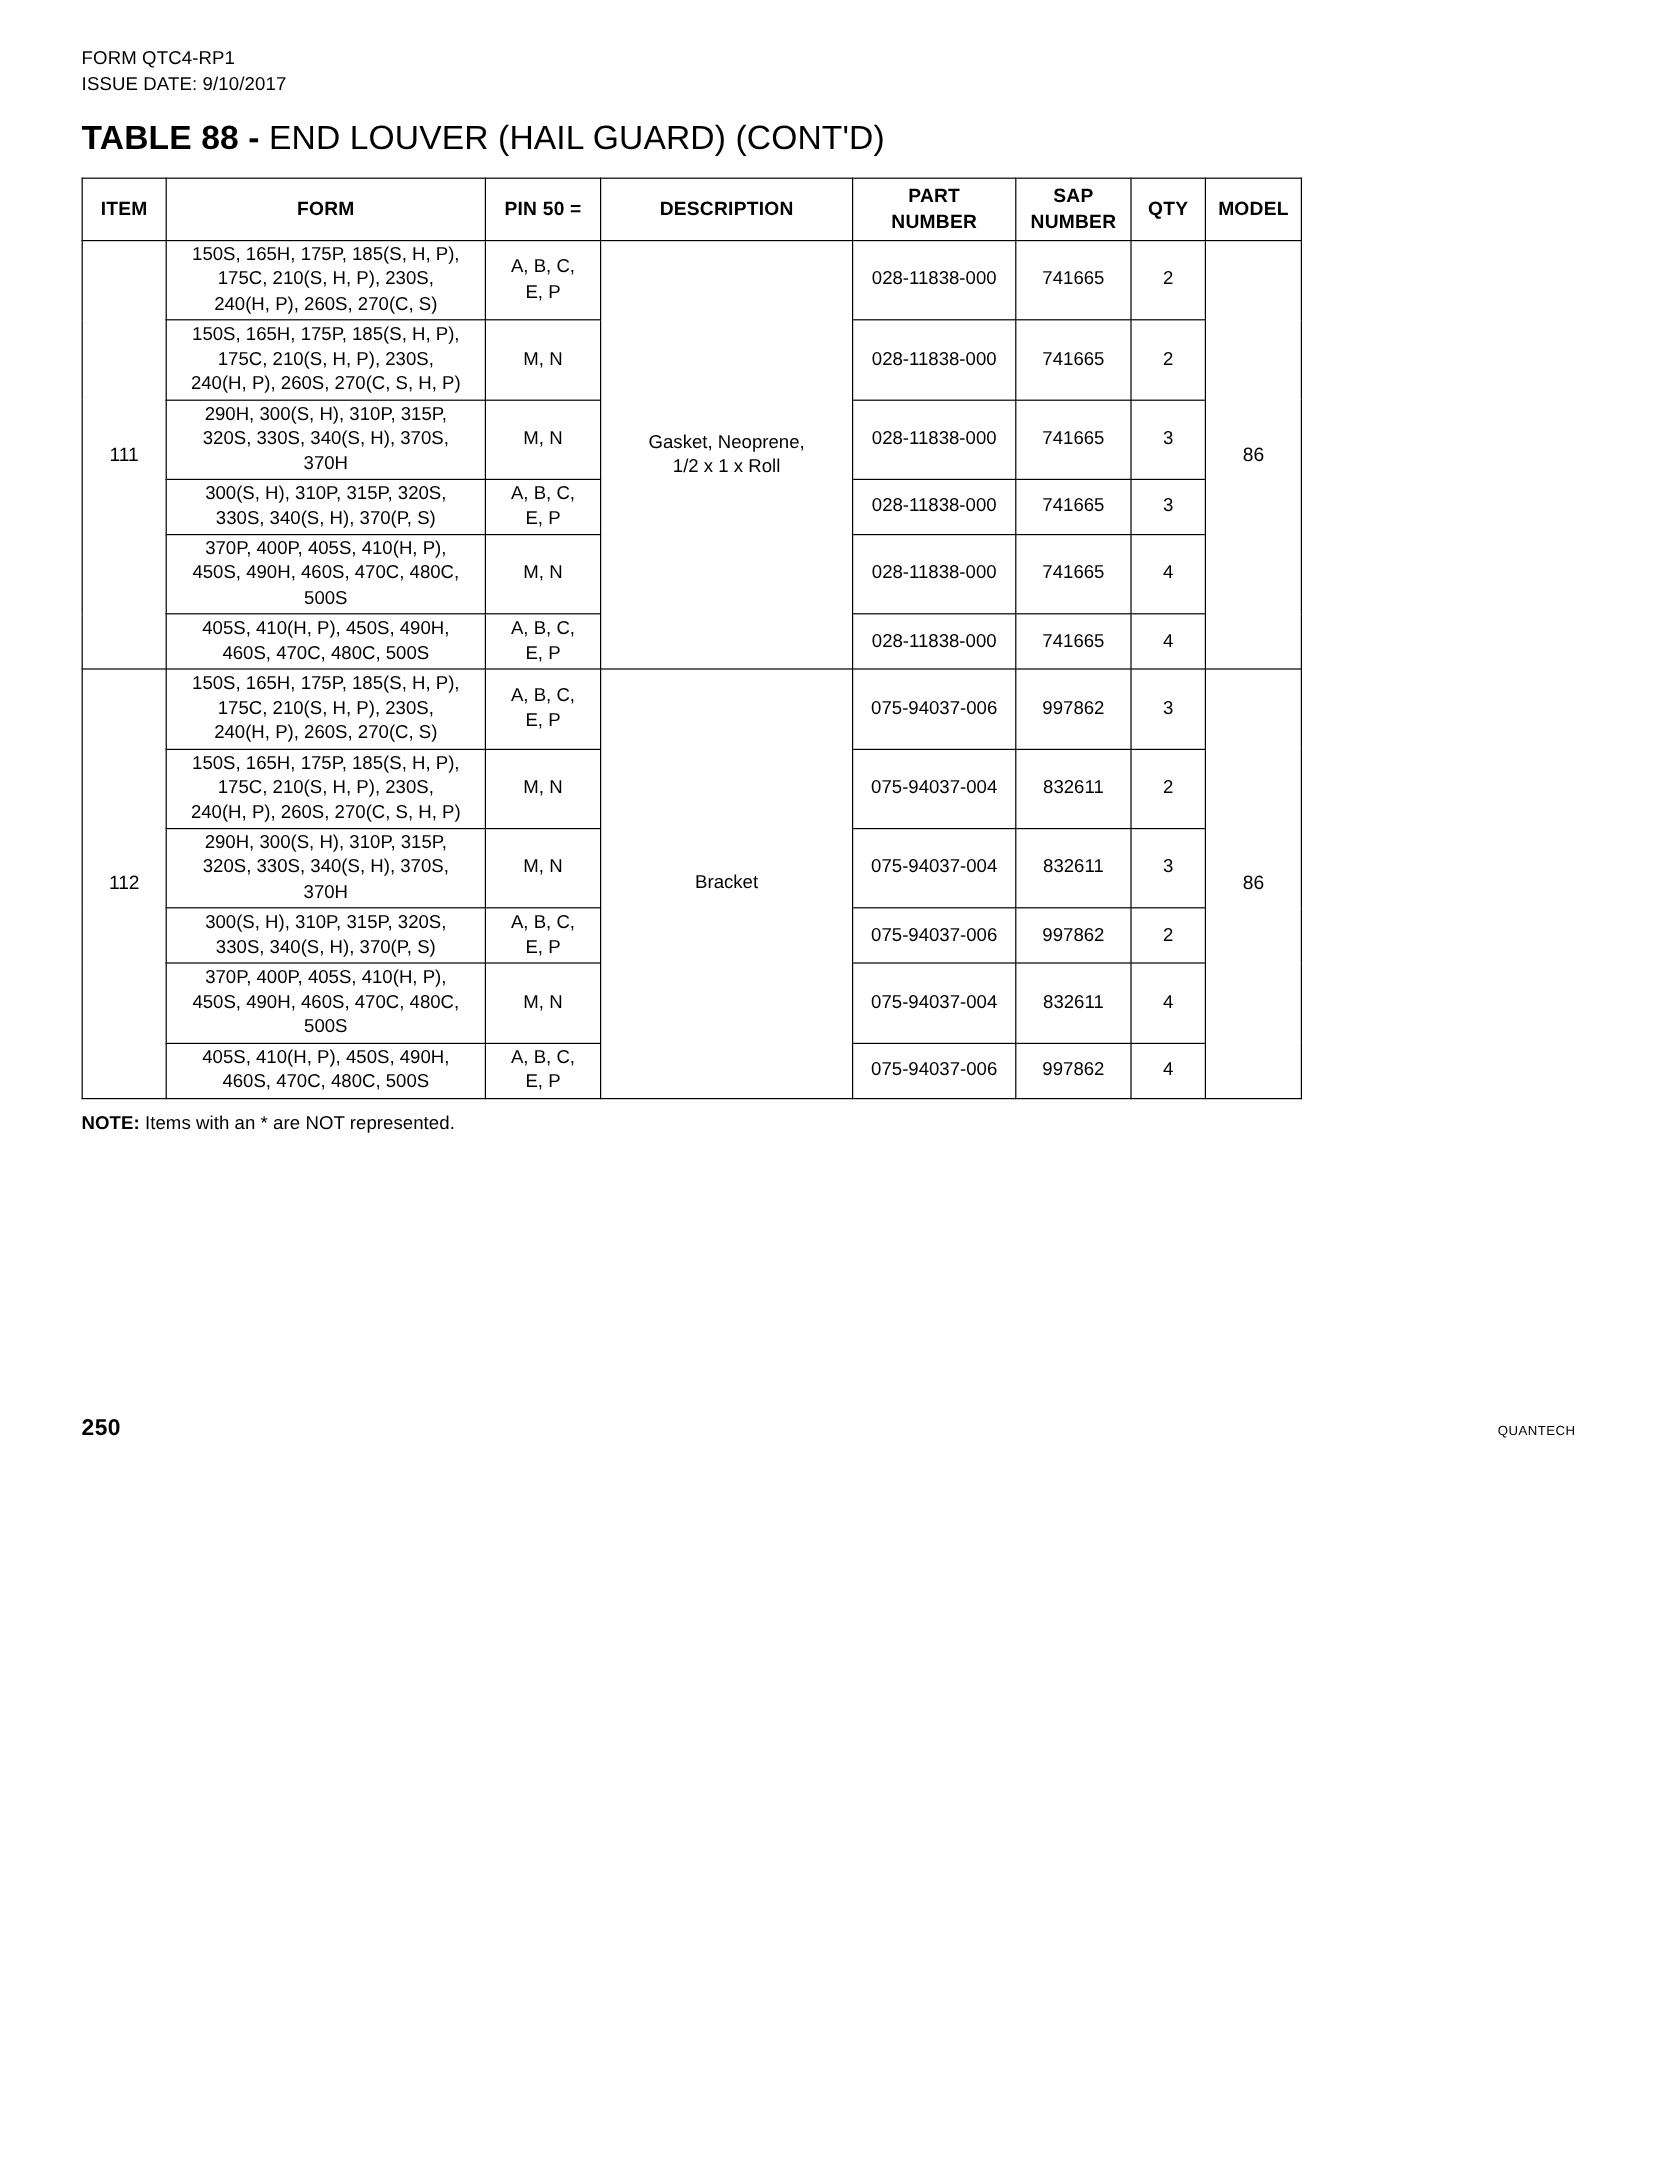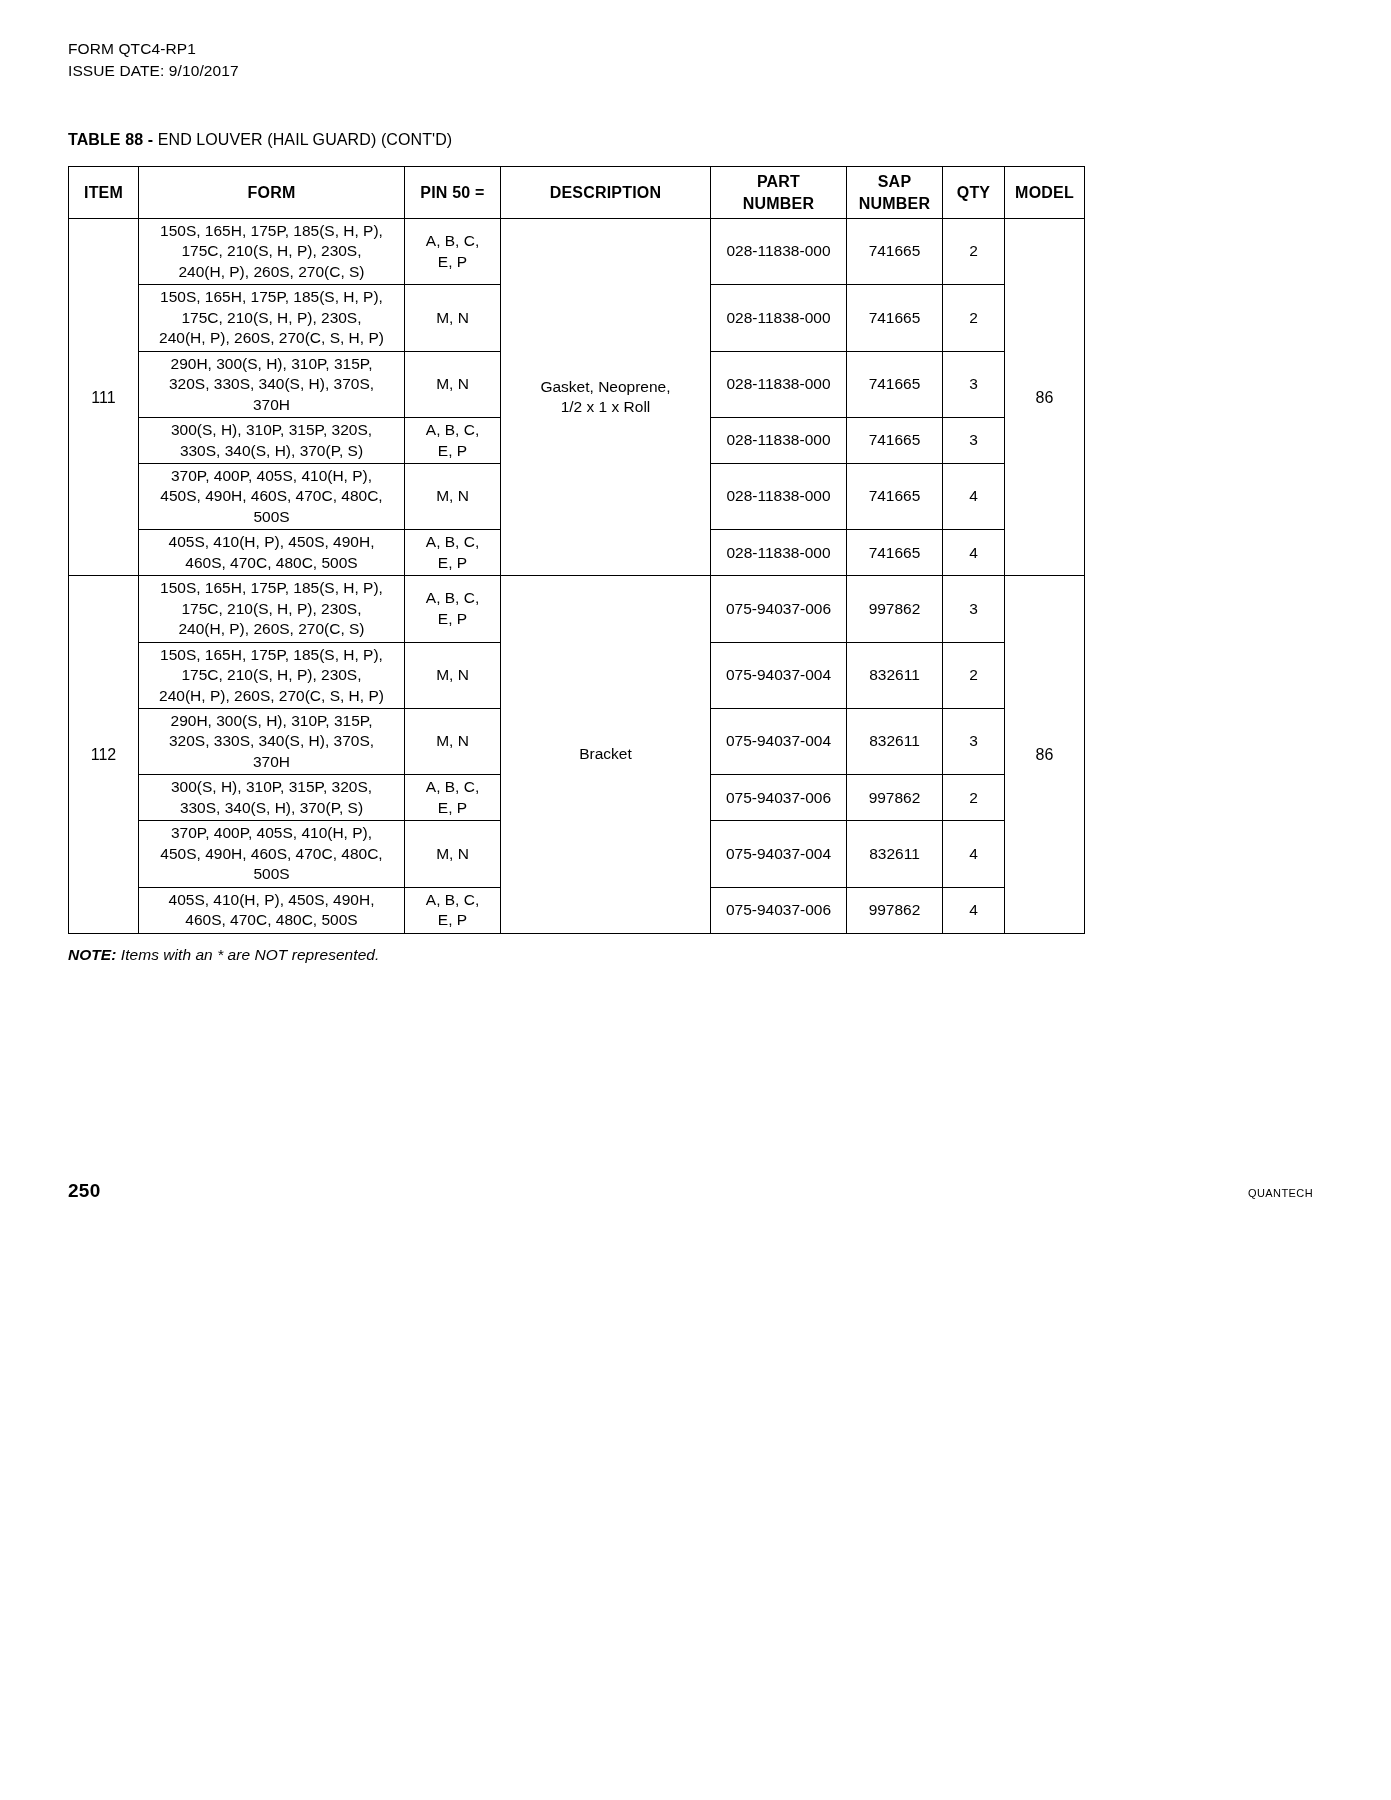--- a/index.html
+++ b/index.html
@@ -24,22 +24,22 @@
 
   
   .doc-header {
     font-size: 15.5px;
     line-height: 1.42;
     letter-spacing: 0.1px;
   }
   .doc-header div { white-space: pre; }
 
   .table-title {
-    margin-top: 49px;
-    font-size: 16px;
+    margin-top: 17px;
+    font-size: 28px;
     letter-spacing: 0.1px;
     white-space: nowrap;
   }
   .table-title .strong { font-weight: bold; }
 
   
   table.parts {
     margin-top: 17px;
     border-collapse: collapse;
     width: 1010px;
@@ -75,21 +75,20 @@
   td.figure-cell  { font-size: 16px; }
   td.part-cell, td.sap-cell, td.qty-cell { font-size: 15.5px; }
 
   .nowrap { white-space: nowrap; }
 
   
   .note {
     margin-top: 12px;
     font-size: 15.5px;
     letter-spacing: 0.05px;
-    font-style: italic;
   }
   .note .strong { font-weight: bold; }
 
   
   .footer {
     position: absolute;
     left: 68px;
     right: 78px;
     bottom: 86px;
     display: flex;

